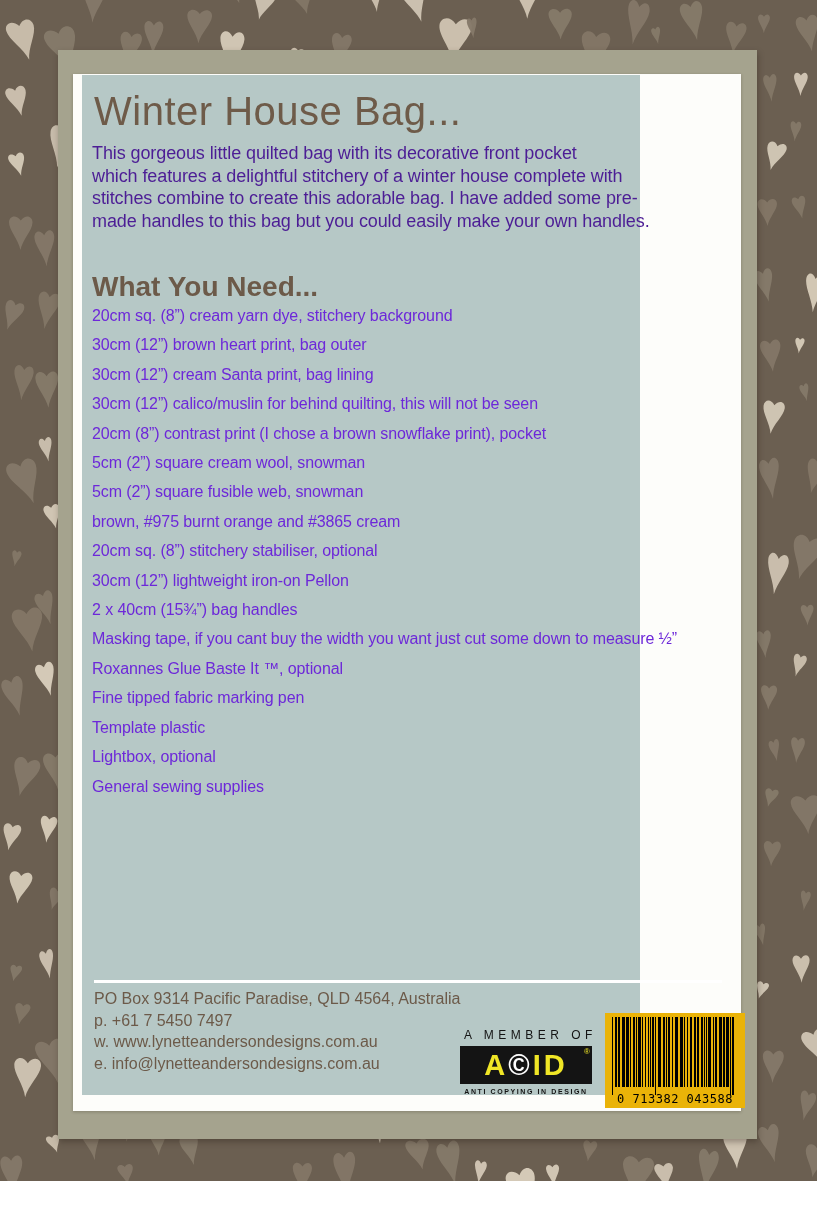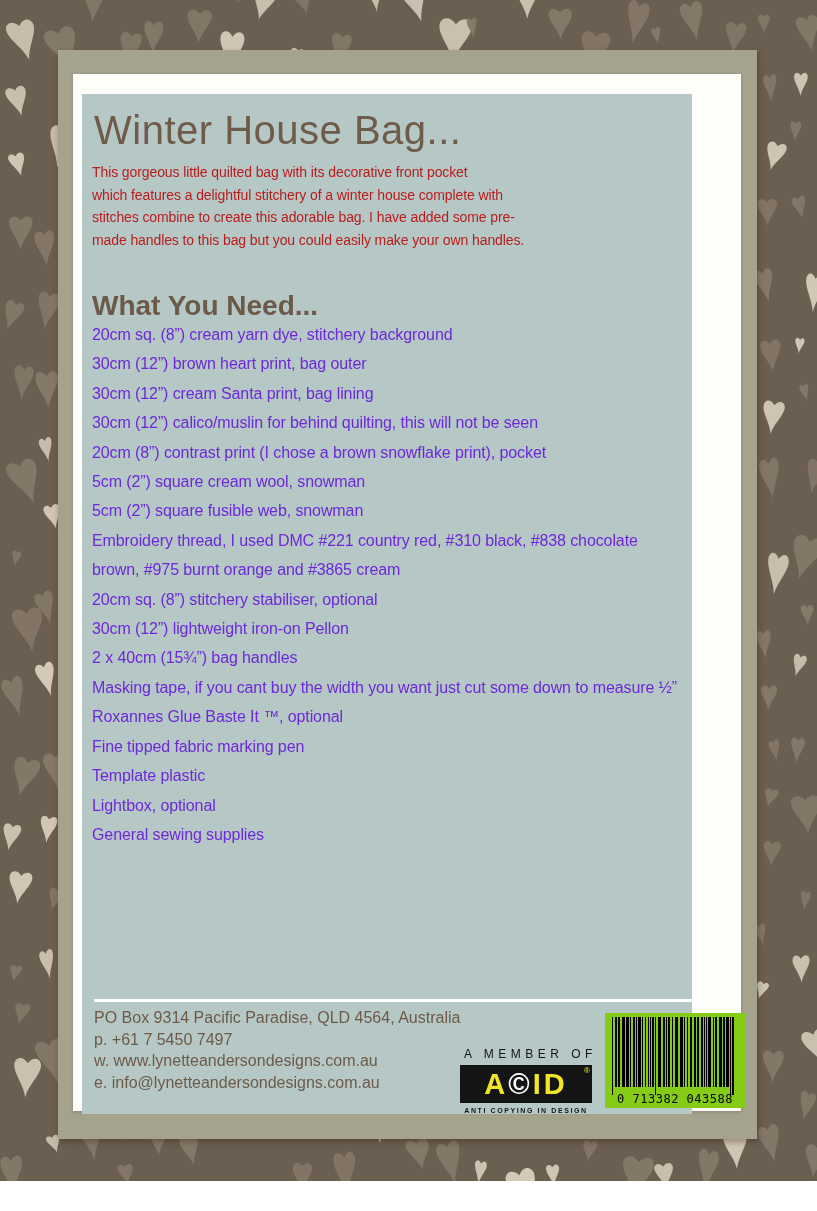--- a/index.html
+++ b/index.html
@@ -22,34 +22,34 @@
     background: #a5a38e;
     box-shadow: 1px 3px 6px rgba(40,30,20,0.35);
   }
   .panel {
     position: absolute; left: 73px; top: 74px;
     width: 668px; height: 1037px;
     background: #fdfdfa;
     box-shadow: 0 1px 3px rgba(40,30,20,0.25);
   }
   .content {
-    position: absolute; left: 82px; top: 94px;
-    width: 610px; height: 1020px;
+    position: absolute; left: 82px; top: 75px;
+    width: 558px; height: 1020px;
     background: #b6c8c6;
   }
   .page-title {
     position: absolute; left: 12px; top: 12px;
     font-size: 40px; line-height: 48px;
     color: #6e5b49; letter-spacing: 0.5px;
     white-space: nowrap;
   }
   .intro {
     position: absolute; left: 10px; top: 67px;
-    font-size: 14px; line-height: 22.6px;
-    color: #b91c1c; letter-spacing: -0.1px;
+    font-size: 18px; line-height: 22.6px;
+    color: #4c1d95; letter-spacing: -0.1px;
   }
   .intro div { white-space: nowrap; }
   .wyn-heading {
     position: absolute; left: 10px; top: 196px;
     font-size: 28px; line-height: 32px; font-weight: bold;
     color: #6c5a49; white-space: nowrap;
   }
   .supplies {
     position: absolute; left: 10px; top: 226px;
     font-size: 16px; line-height: 29.4px;
@@ -89,21 +89,21 @@
   .acid-reg {
     position: absolute; top: 1px; right: 2px;
     font-size: 8px; color: #f0e626;
   }
   .acid-tagline {
     margin-top: 4px; font-size: 7px; font-weight: bold;
     letter-spacing: 1.6px; color: #141414; white-space: nowrap;
   }
   .barcode {
     position: absolute; left: 605px; top: 1013px;
-    width: 140px; height: 95px; background: #84cc16;
+    width: 140px; height: 95px; background: #eab308;
     z-index: 5;
   }
   .barcode-bars {
     position: absolute; left: 7px; top: 4px; right: 5px; height: 72px;
     display: flex; align-items: flex-start;
   }
   .barcode-bars i { display: block; background: #000; }
   .barcode-number {
     position: absolute; left: 0; right: 0; bottom: 2px;
     text-align: center;
@@ -528,21 +528,20 @@
   <div class="wyn-heading">What You Need...</div>
 
   <div class="supplies">
     <div>20cm sq. (8”) cream yarn dye, stitchery background</div>
     <div>30cm (12”) brown heart print, bag outer</div>
     <div>30cm (12”) cream Santa print, bag lining</div>
     <div>30cm (12”) calico/muslin for behind quilting, this will not be seen</div>
     <div>20cm (8”) contrast print (I chose a brown snowflake print), pocket</div>
     <div>5cm (2”) square cream wool, snowman</div>
     <div>5cm (2”) square fusible web, snowman</div>
-    <div>Embroidery thread, I used DMC #221 country red, #310 black, #838 chocolate</div>
     <div>brown, #975 burnt orange and #3865 cream</div>
     <div>20cm sq. (8”) stitchery stabiliser, optional</div>
     <div>30cm (12”) lightweight iron-on Pellon</div>
     <div>2 x 40cm (15¾”) bag handles</div>
     <div>Masking tape, if you cant buy the width you want just cut some down to measure ½”</div>
     <div>Roxannes Glue Baste It ™, optional</div>
     <div>Fine tipped fabric marking pen</div>
     <div>Template plastic</div>
     <div>Lightbox, optional</div>
     <div>General sewing supplies</div>

